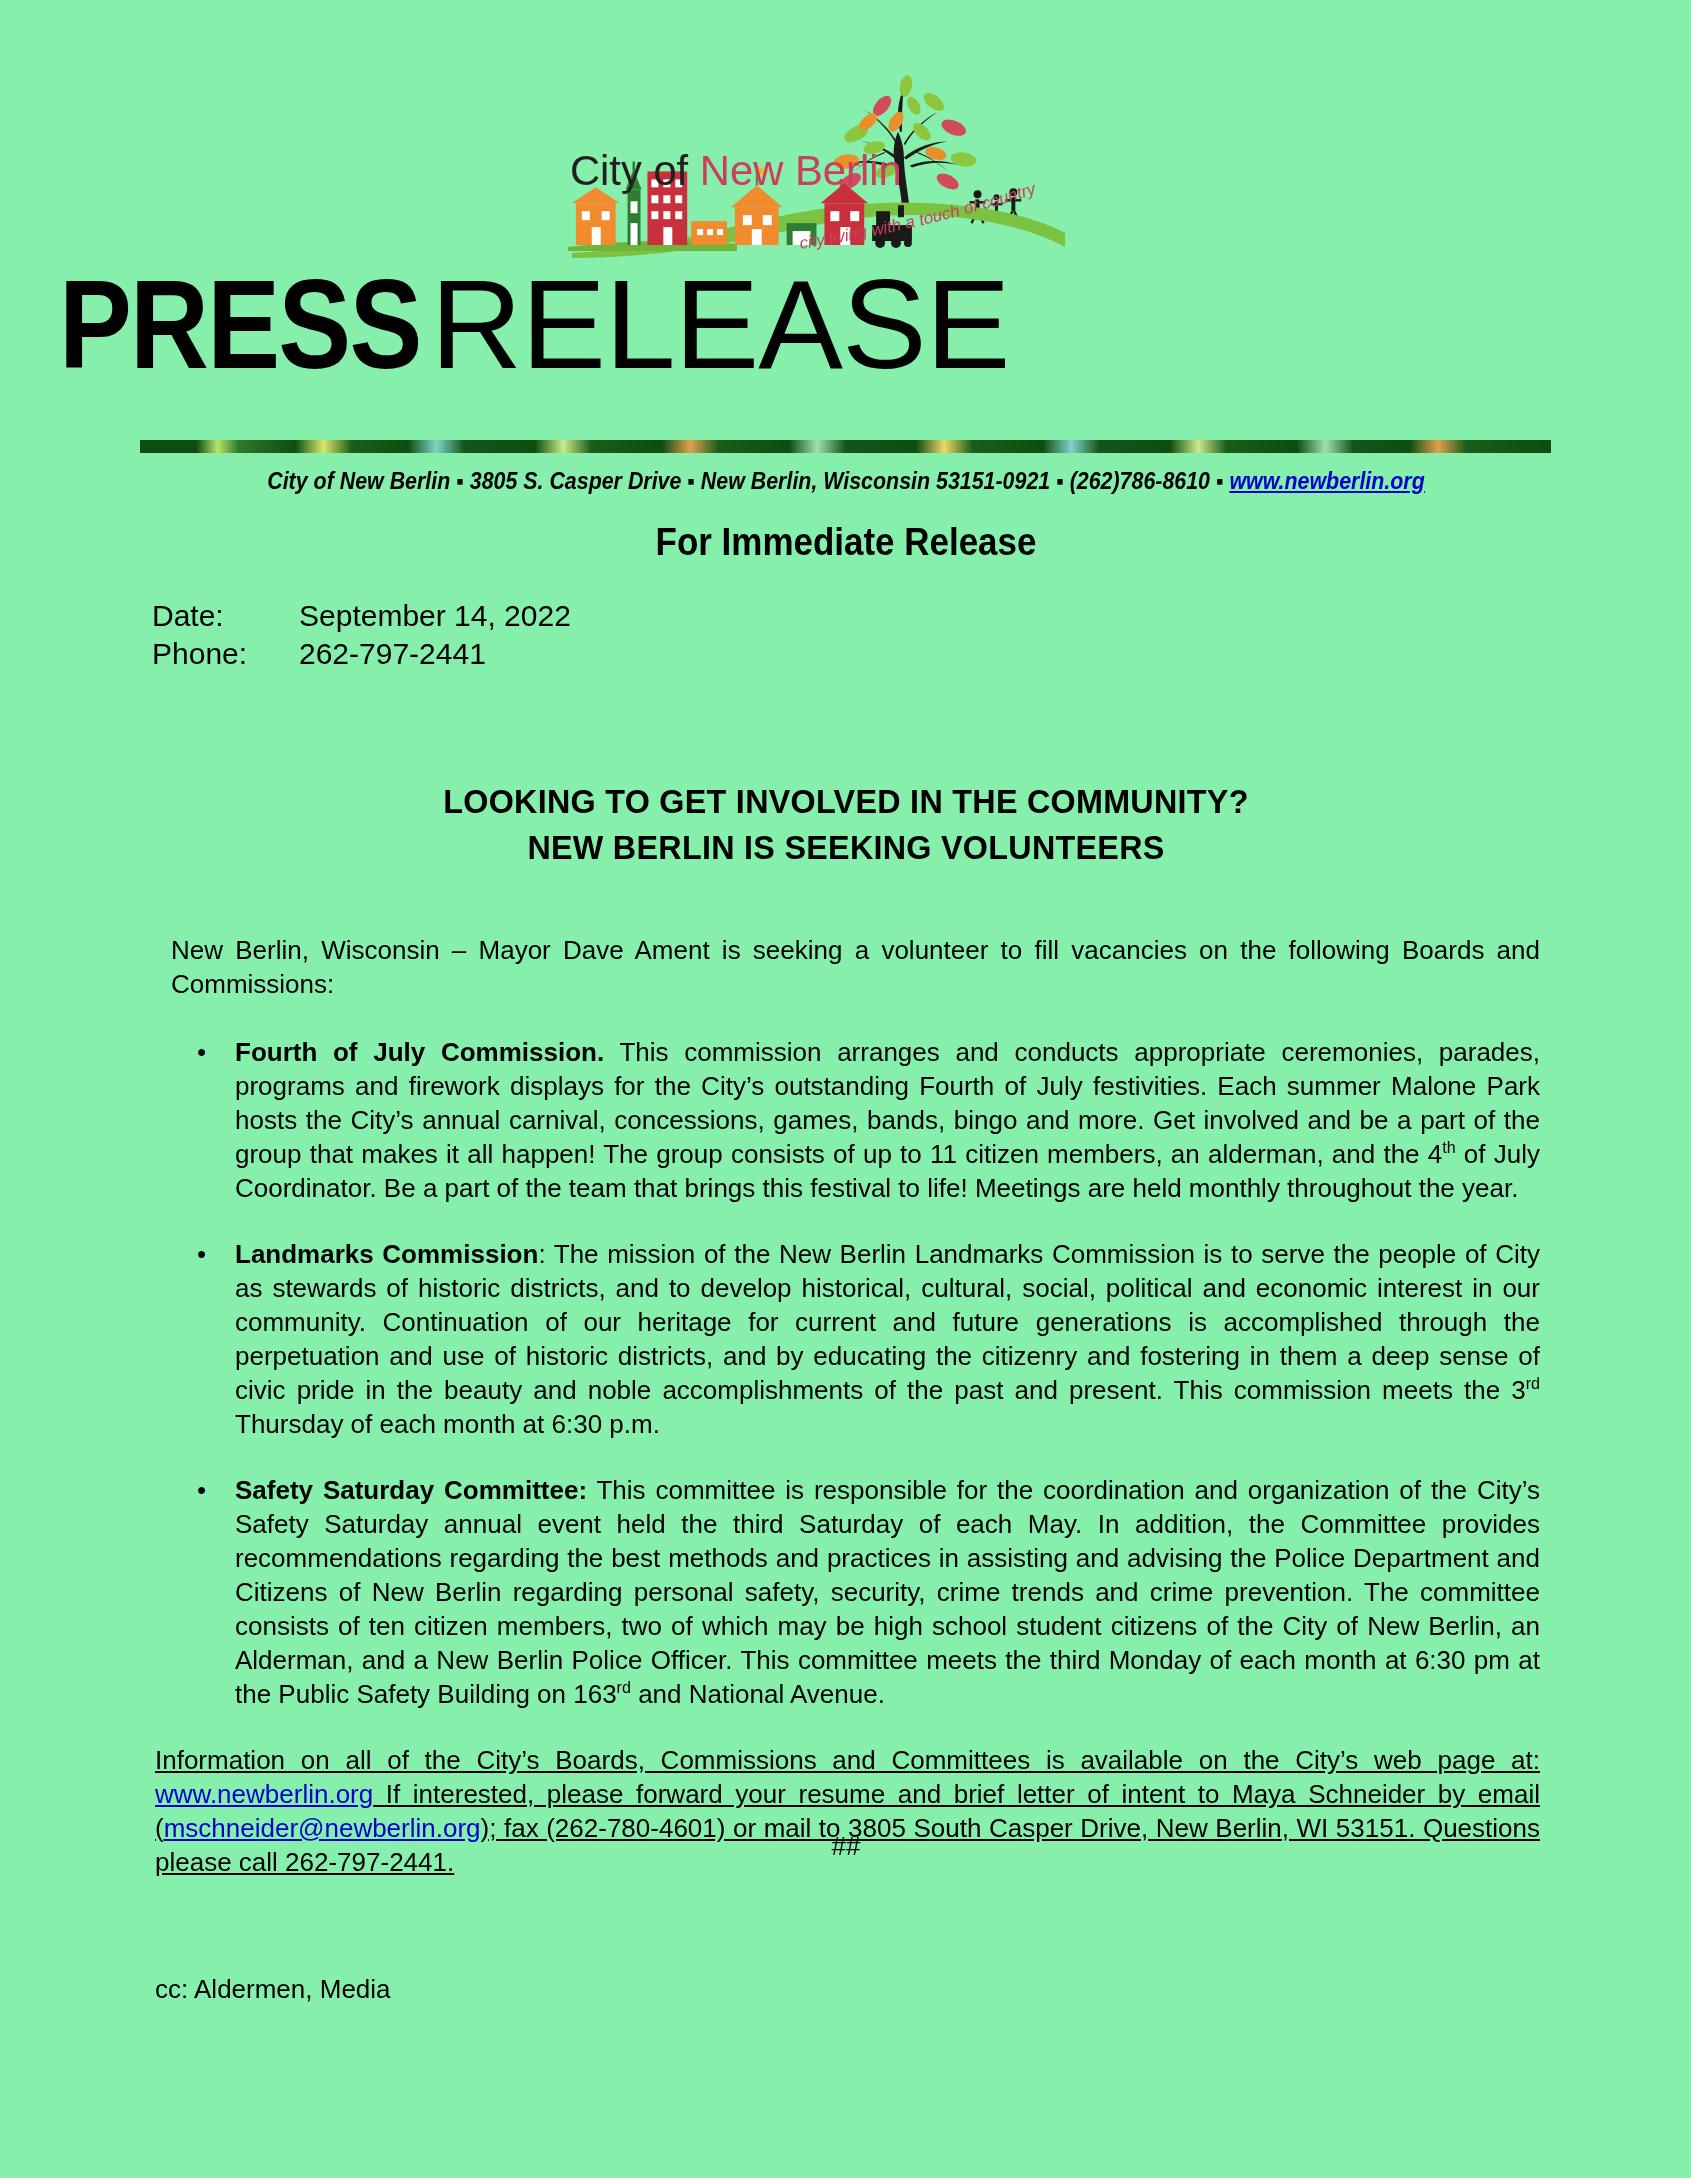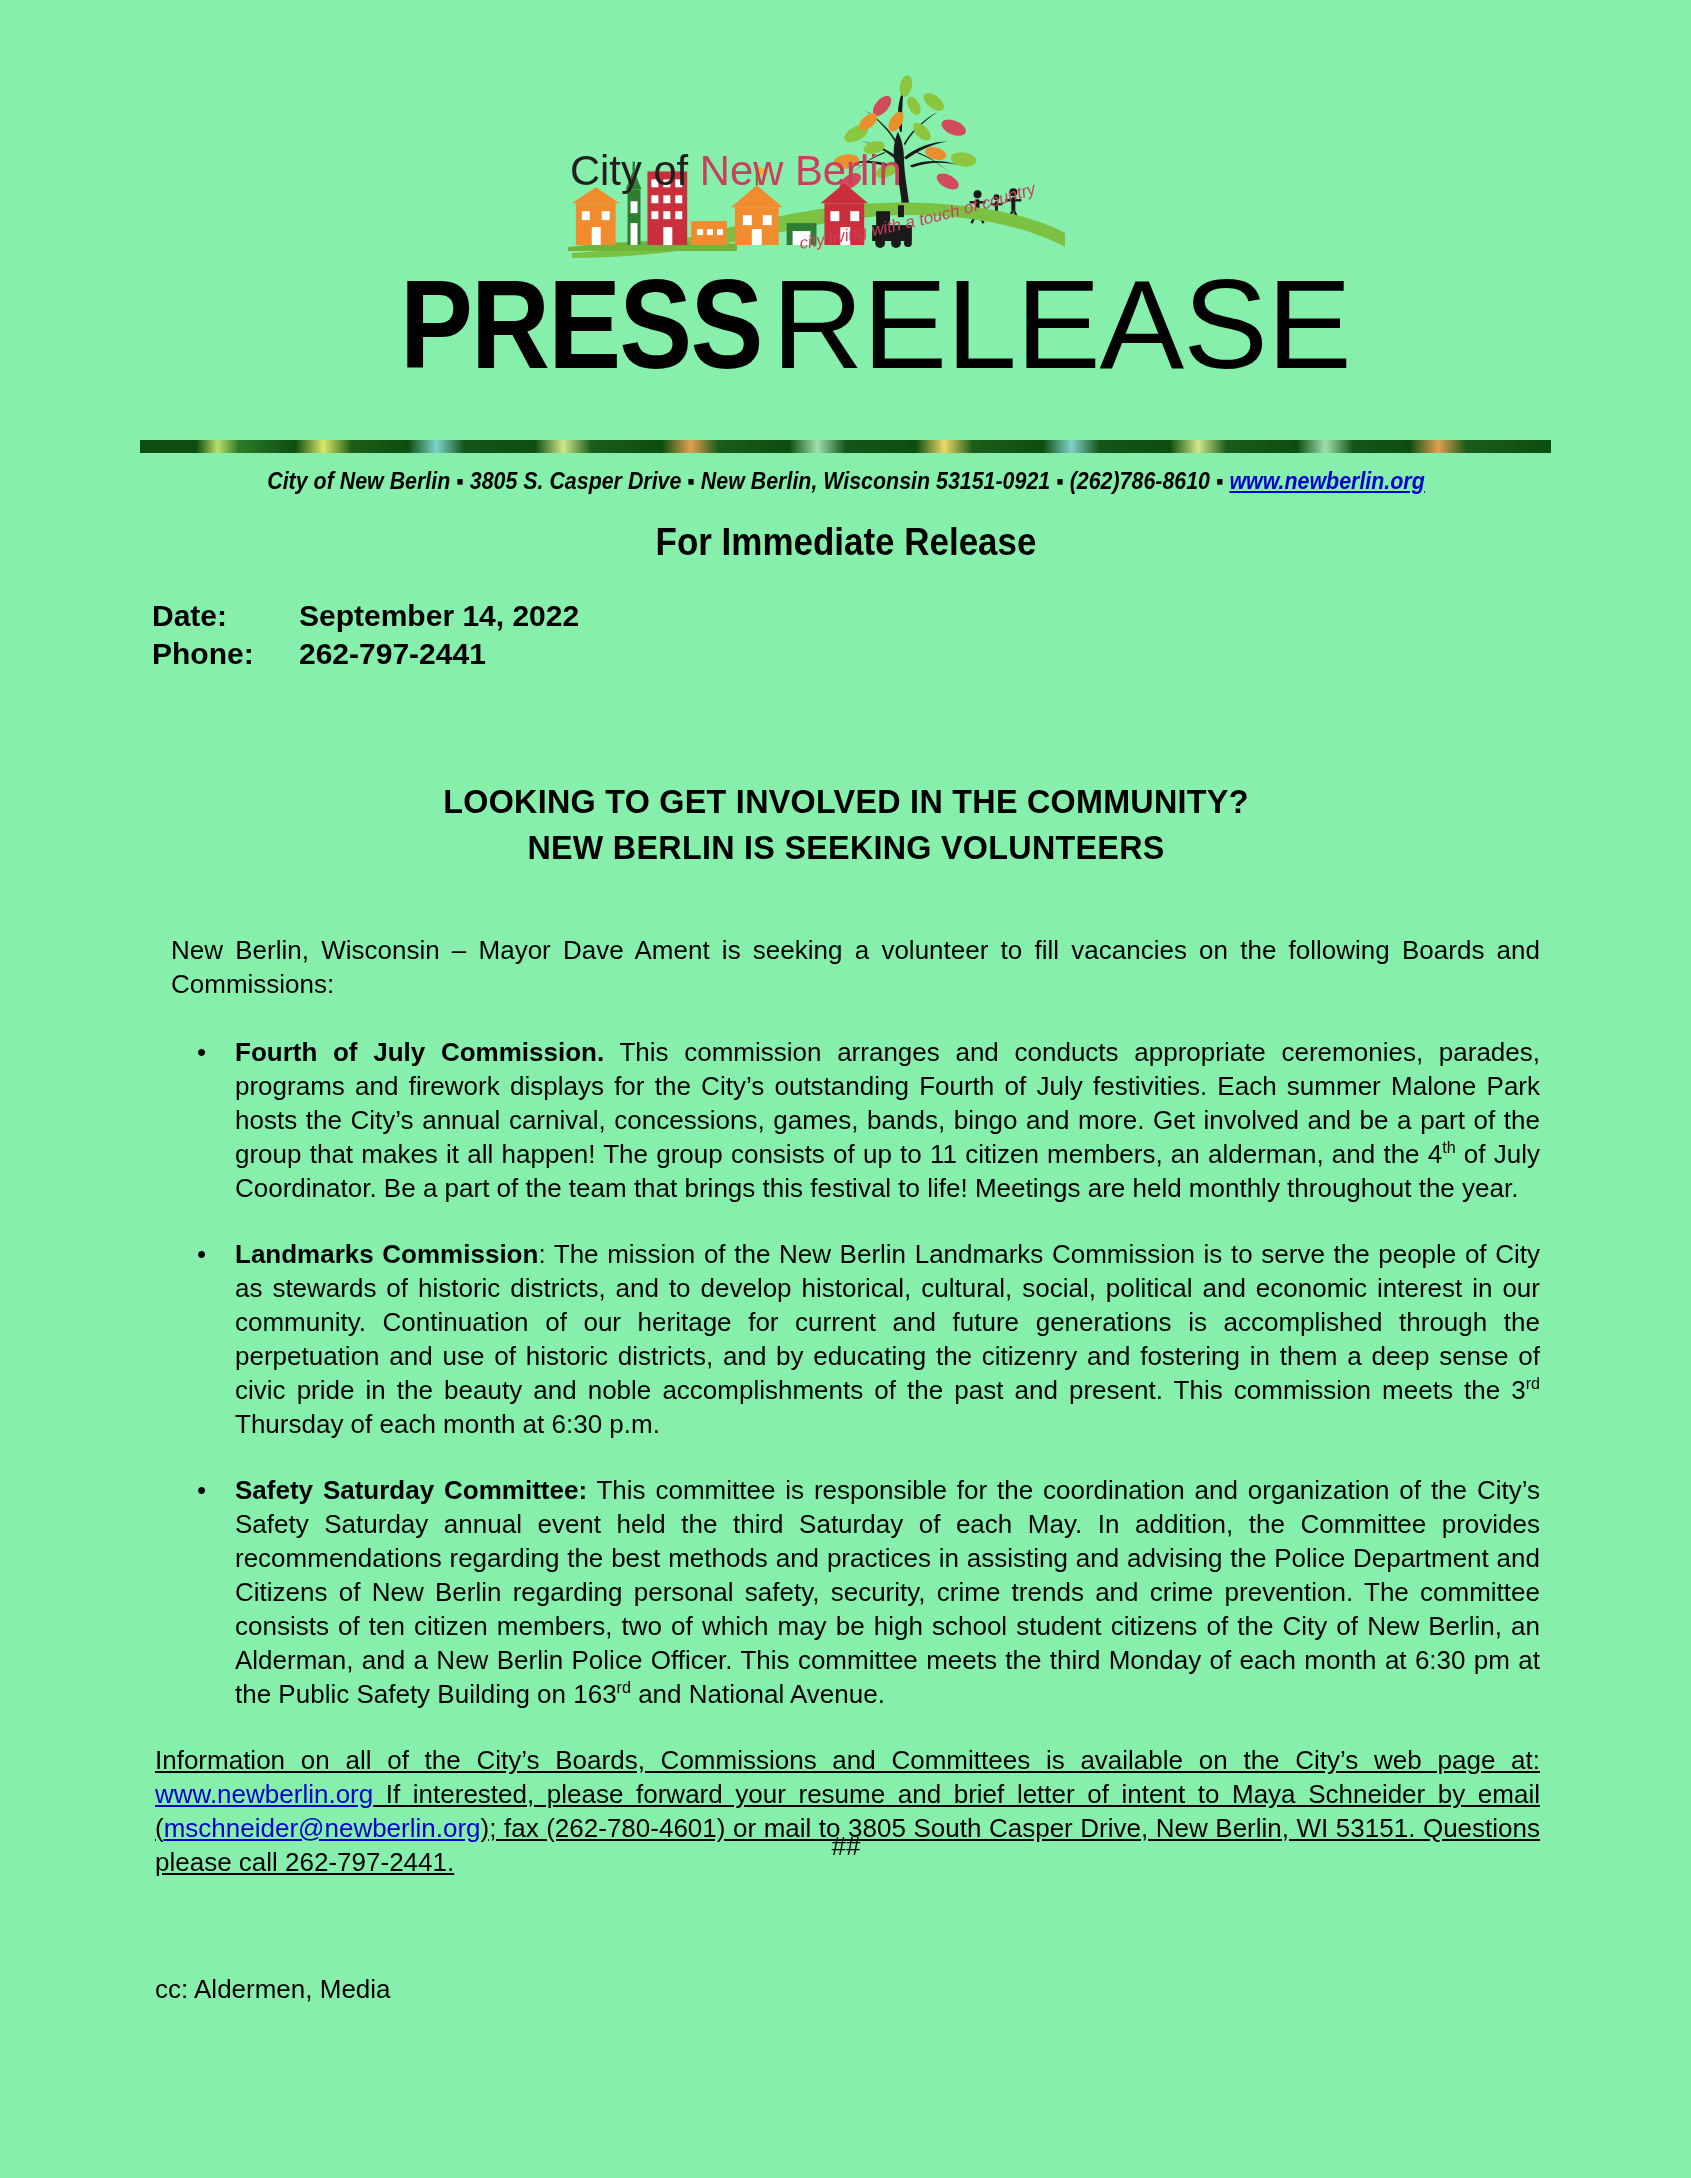--- a/index.html
+++ b/index.html
@@ -29,21 +29,21 @@
     height: 199px;
   }
   .logo-svg { display: block; width: 517px; height: 199px; }
 
   
   .title-row {
     position: absolute;
     left: 0;
     top: 261px;
     width: 1692px;
-    text-align: center;
+    text-align: left;
     white-space: nowrap;
   }
   .title-press {
     font-family: "Liberation Sans Narrow", "Liberation Sans", sans-serif;
     font-weight: 700;
     font-size: 127px;
     letter-spacing: -2px;
     line-height: 1;
     transform: scaleX(0.86);
     transform-origin: right center;
@@ -127,21 +127,21 @@
     font-size: 38px;
     transform: scaleX(0.92);
   }
 
   
   .contact-block {
     position: absolute;
     left: 152px;
     top: 597px;
     font-family: "Liberation Sans Narrow", "Liberation Sans", sans-serif;
-    font-weight: 700;
+    font-weight: 400;
     font-size: 30px;
     line-height: 38px;
   }
   .contact-row { display: block; white-space: nowrap; }
   .contact-label {
     display: inline-block;
     width: 147px;
     vertical-align: top;
   }
   .contact-value { display: inline-block; vertical-align: top; }

